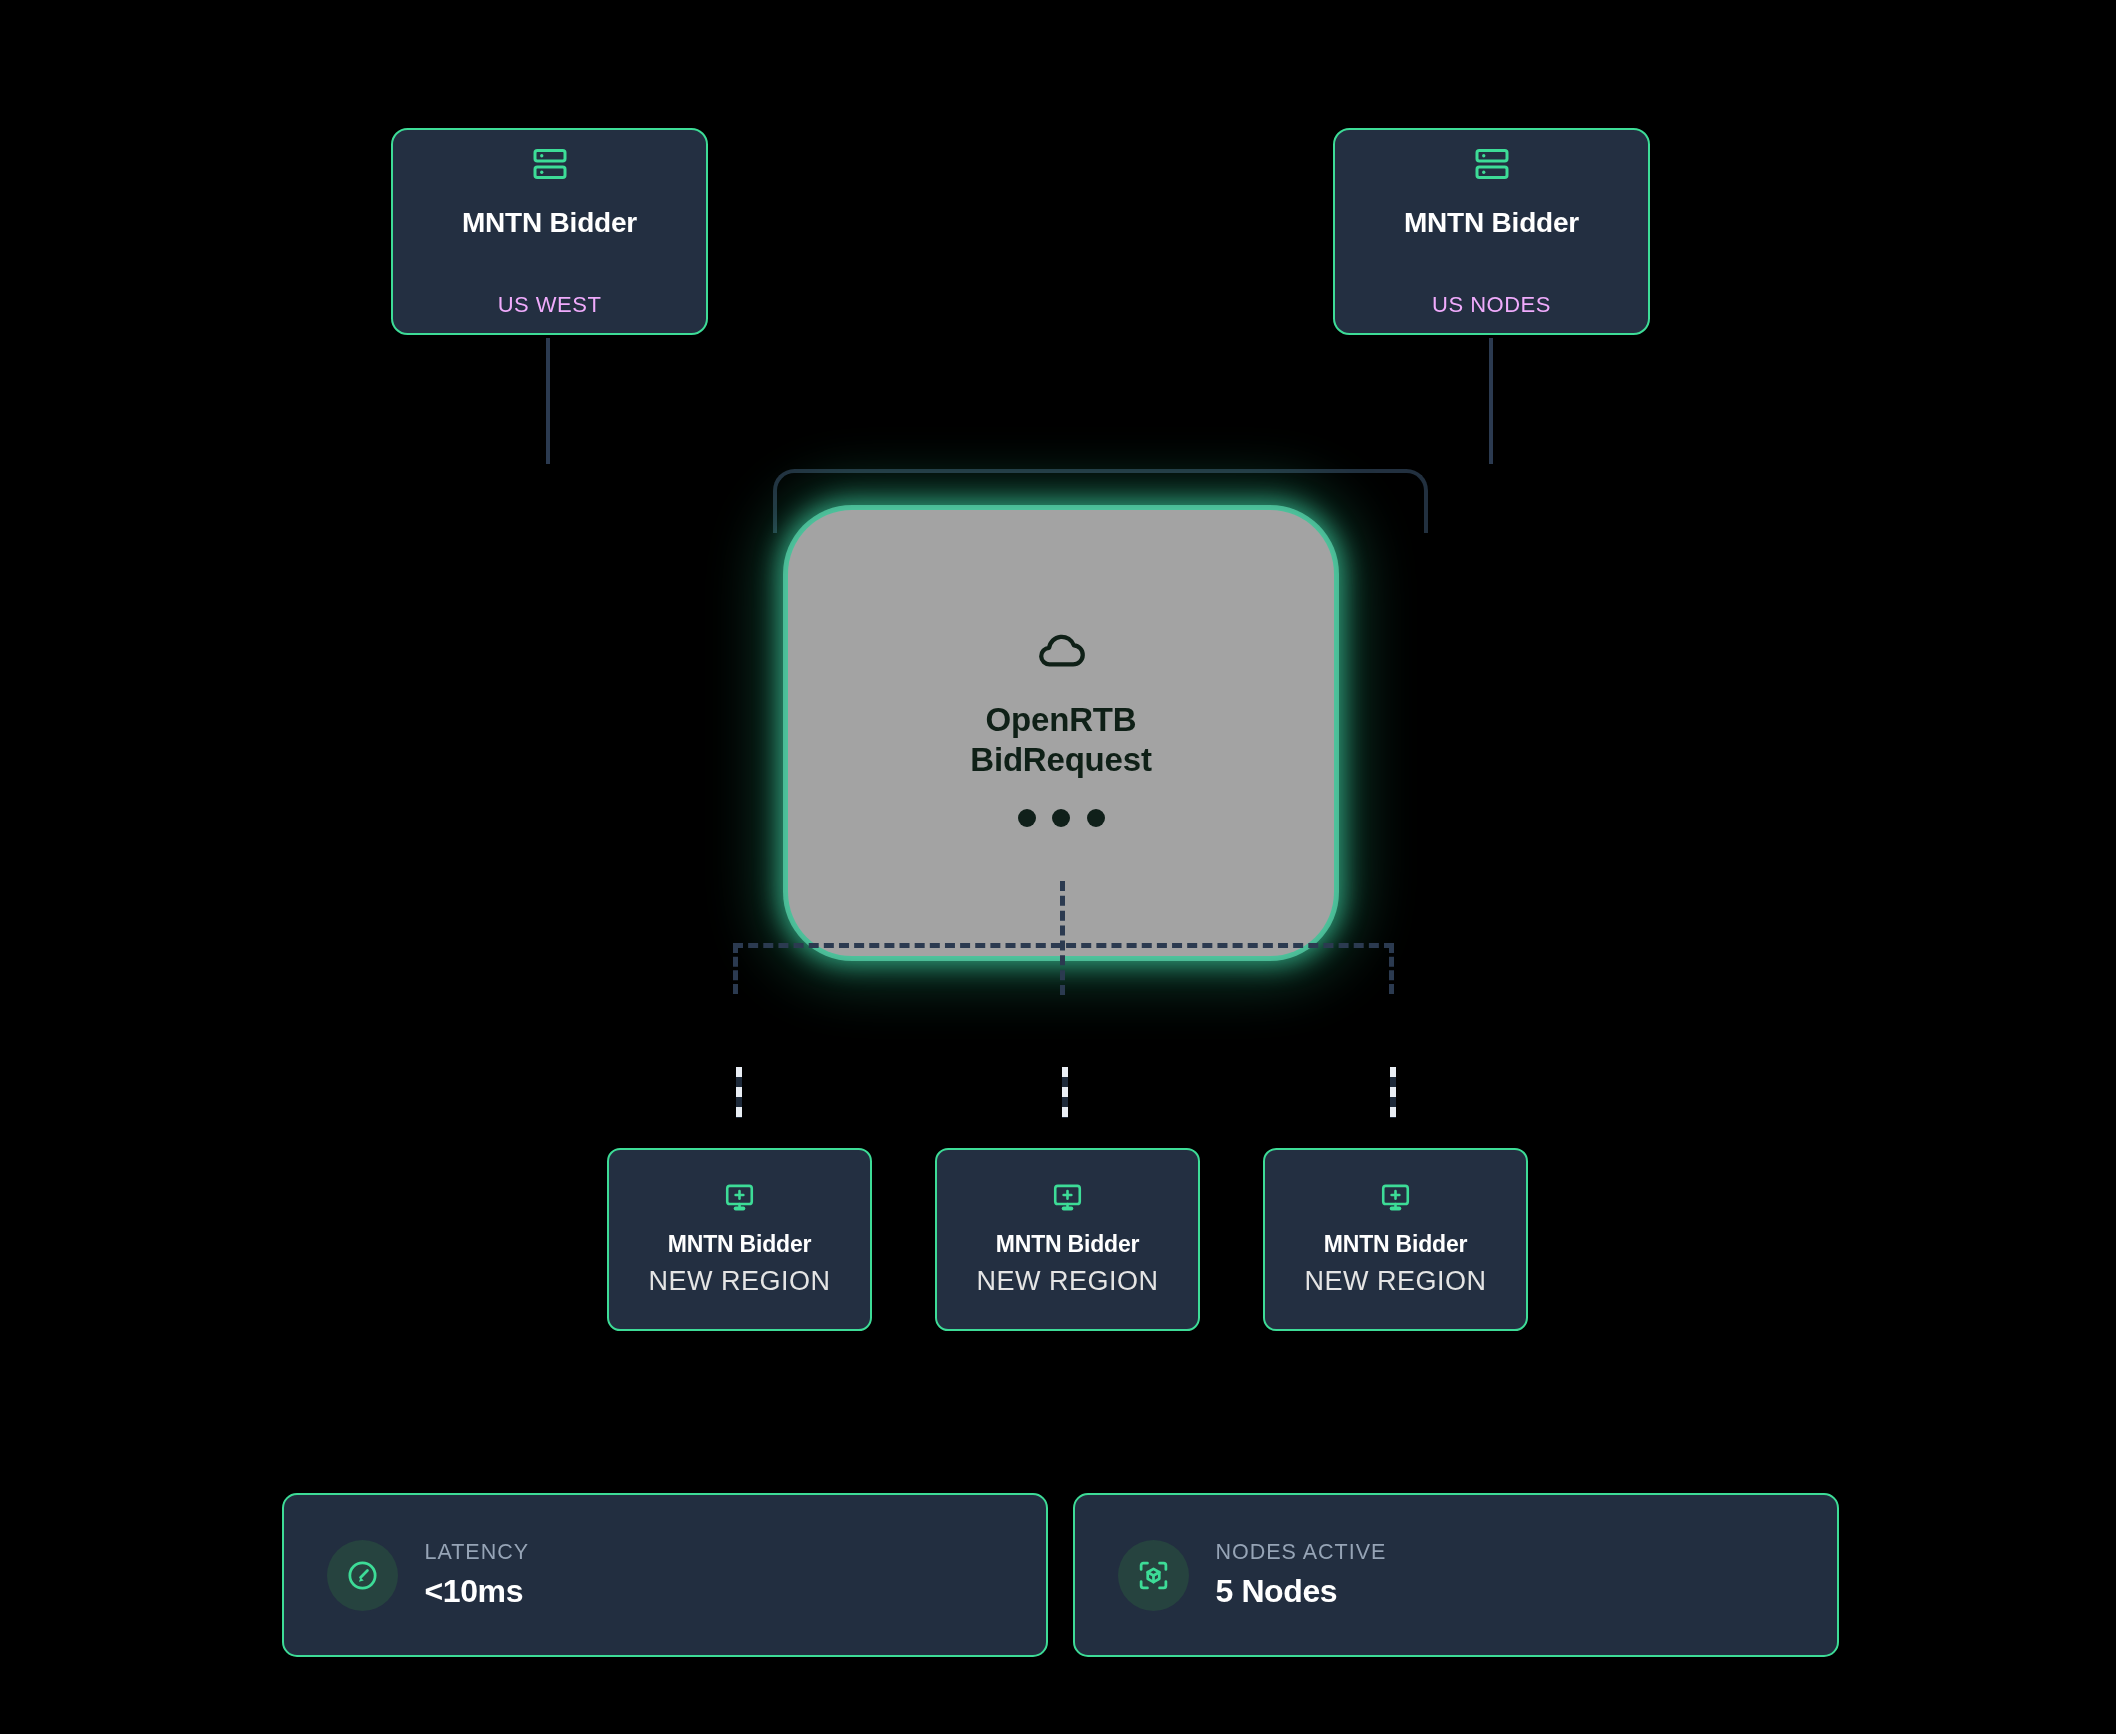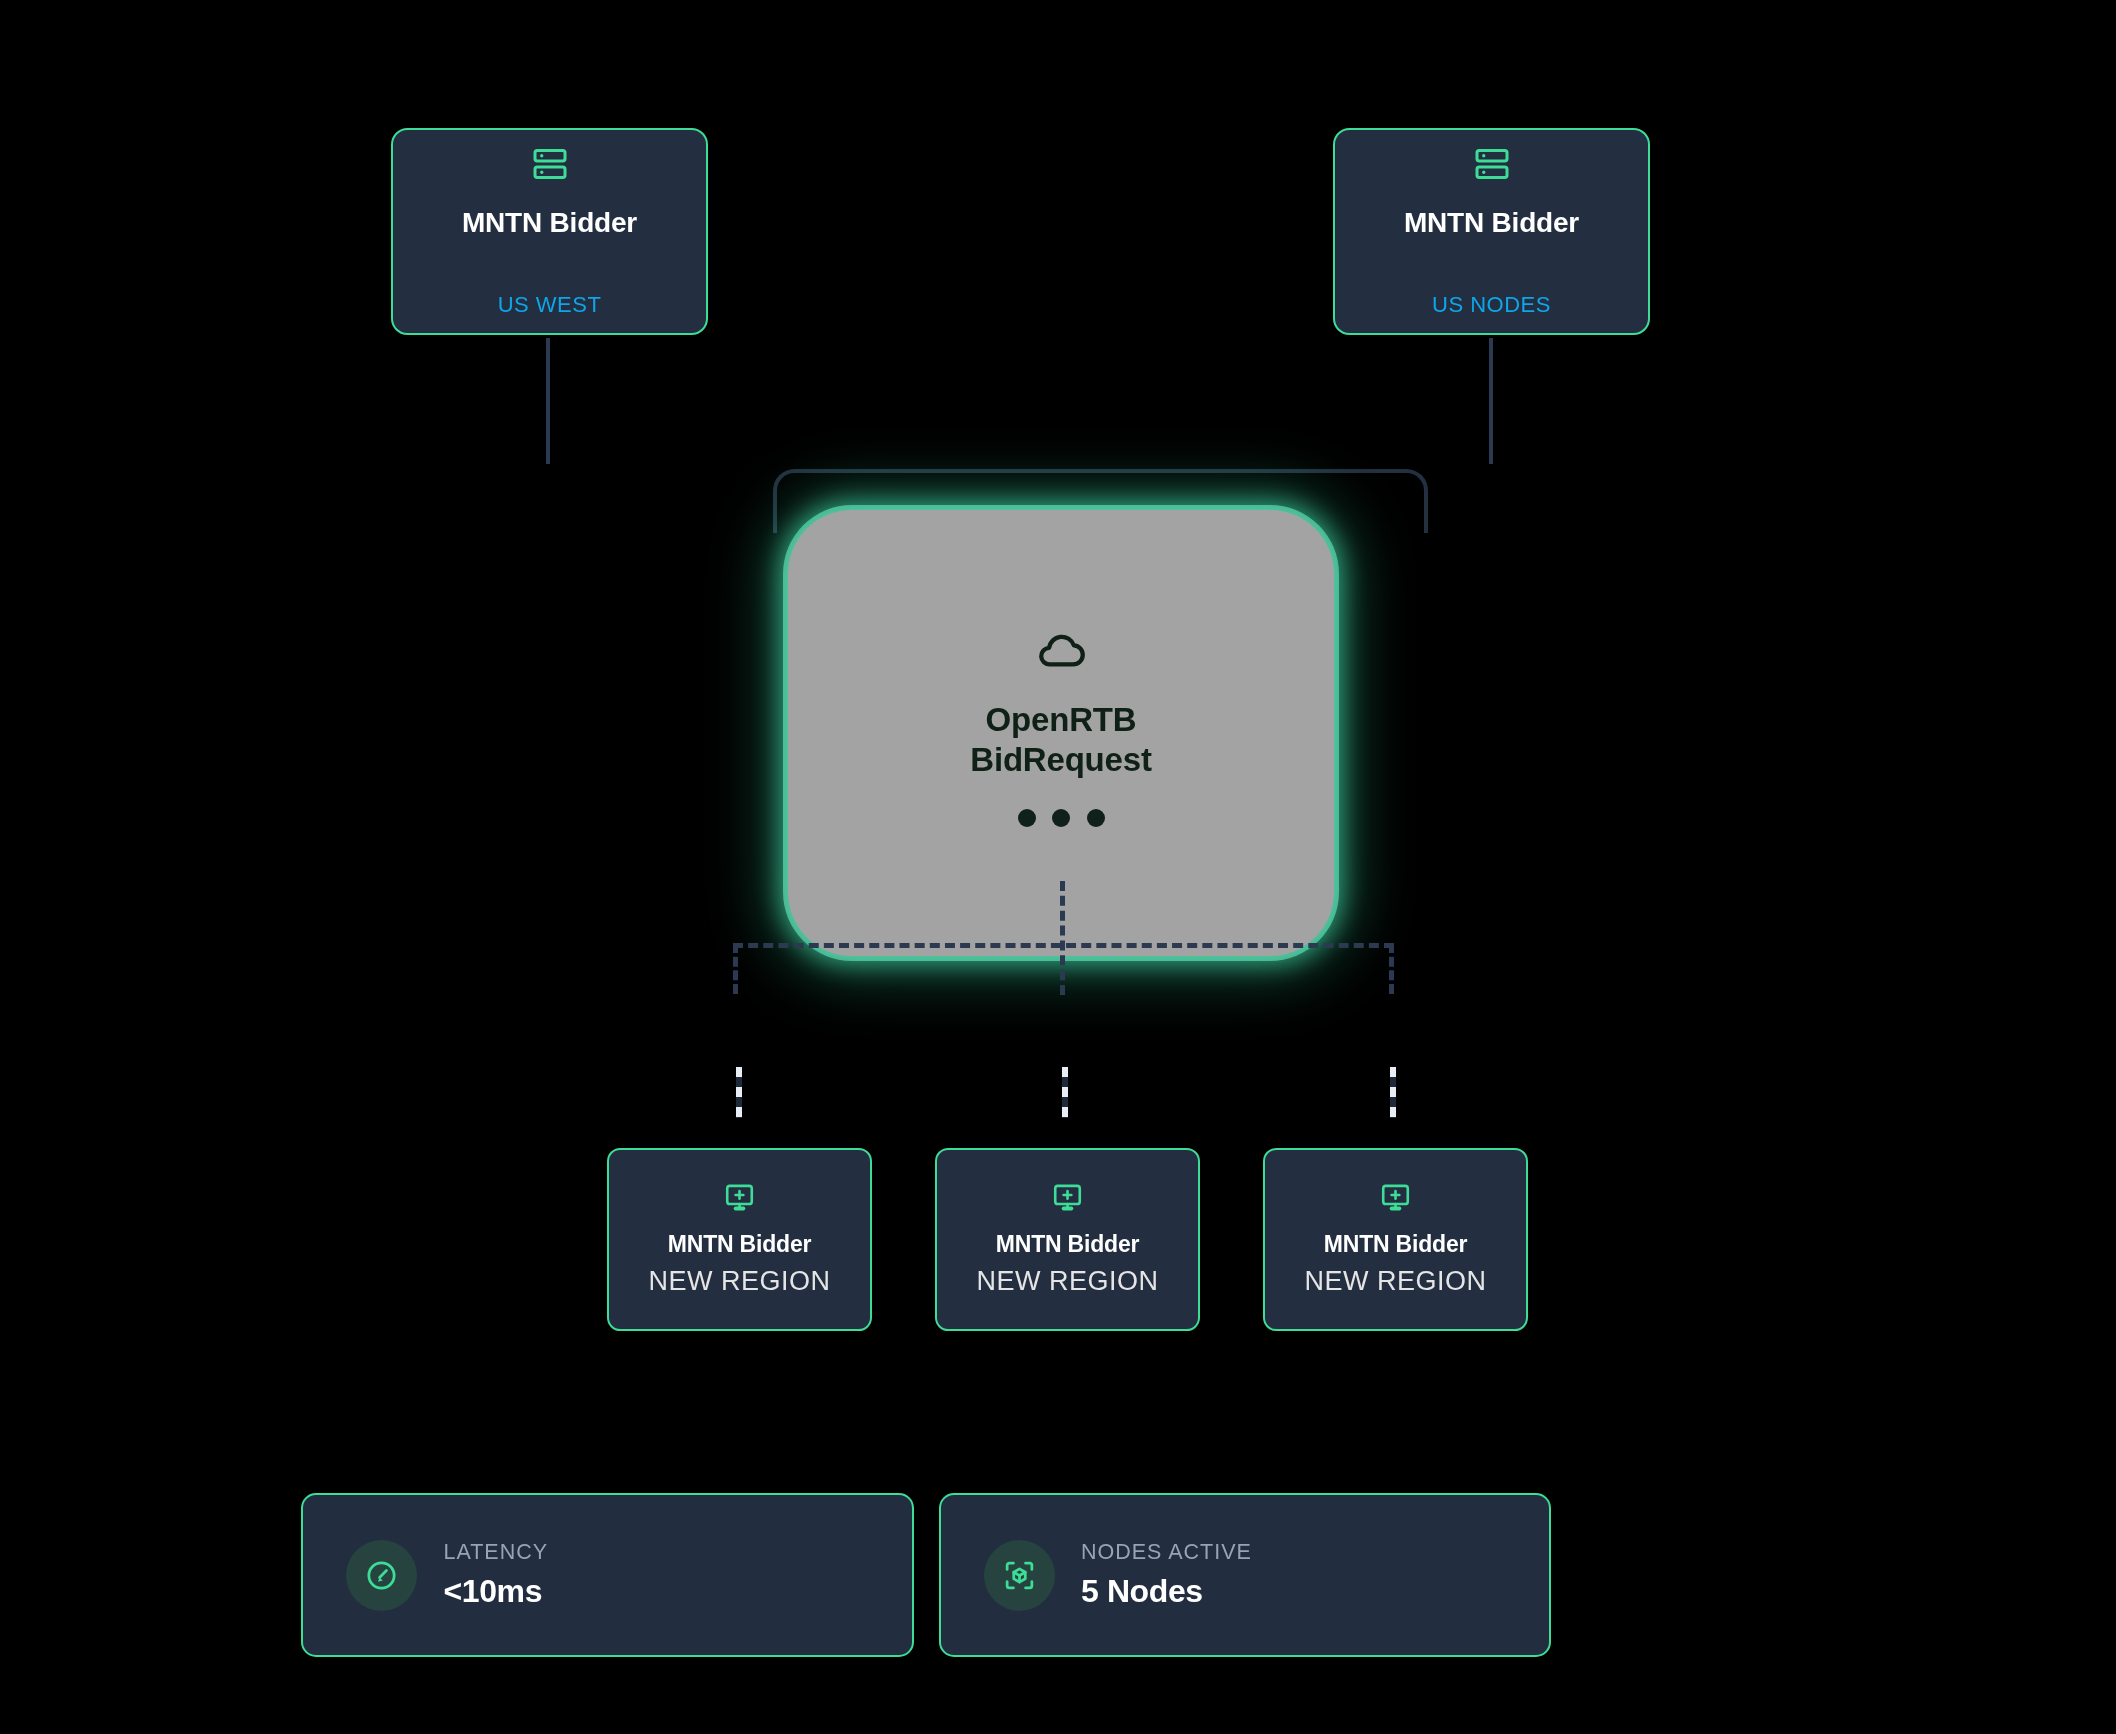--- a/index.html
+++ b/index.html
@@ -49,21 +49,21 @@
   }
 
   
   .top-card {
     width: 317px;
     height: 207px;
     border-radius: 16.5px;
   }
   .top-card .icon-wrap { margin-bottom: 25px; }
   .top-card .node-title { font-size: 28px; margin-bottom: 10px; }
-  .top-card .node-sub { font-size: 22px; color: #0ea5e9; margin-top: 43px; }
+  .top-card .node-sub { font-size: 22px; color: #f0abfc; margin-top: 43px; }
 
   #card-us-west { left: 391px; top: 112px; }
   #card-us-east { left: 1333px; top: 112px; }
 
   
   .region-card {
     width: 265px;
     height: 183px;
     border-radius: 13.2px;
   }
@@ -177,24 +177,23 @@
     height: 18px;
     border-radius: 50%;
     background: #10201a;
   }
 
   
   #stat-row {
     position: absolute;
     left: 282px;
     top: 1477px;
-    width: 1250px;
+    width: 1557px;
     display: flex;
     gap: 25px;
-    margin-left: 19px;
   }
   .stat-card {
     flex: 1 1 0;
     height: 164px;
     background: #222e40;
     border: 2.5px solid #3ddc97;
     border-radius: 15px;
     display: flex;
     align-items: center;
     padding-left: 43px;

